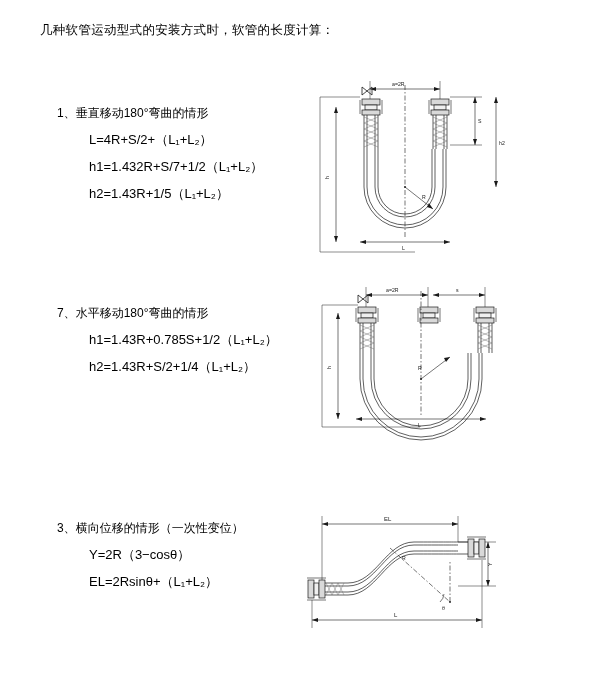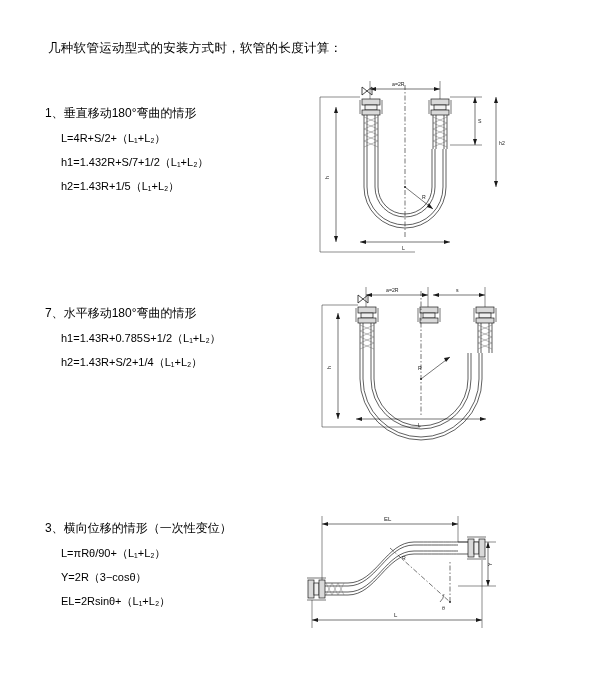--- a/index.html
+++ b/index.html
@@ -15,51 +15,50 @@
     overflow: hidden;
     position: relative;
   }
   .page {
     position: relative;
     width: 600px;
     height: 675px;
   }
   .heading {
     position: absolute;
-    left: 48px;
+    left: 40px;
     top: 22px;
     font-size: 12.5px;
     letter-spacing: 0.3px;
     white-space: nowrap;
-    margin-top: 18px;
   }
   .case {
     position: absolute;
     left: 0;
     width: 600px;
   }
   .case-1 { top: 105px; }
   .case-2 { top: 305px; }
   .case-3 { top: 520px; }
 
   .case-text {
     position: absolute;
-    left: 45px;
+    left: 57px;
     top: 0;
     width: 260px;
   }
   .case-title {
     font-size: 12px;
     white-space: nowrap;
     margin-bottom: 9px;
   }
   .formula {
-    font-size: 11px;
+    font-size: 13px;
     white-space: nowrap;
-    margin: 0 0 9px 16px;
+    margin: 0 0 9px 32px;
   }
   .figure {
     position: absolute;
   }
   .fig1 { left: 300px; top: -38px; }
   .fig2 { left: 300px; top: -28px; }
   .fig3 { left: 290px; top: -18px; }
 
   svg { display: block; overflow: visible; }
   .ln { stroke: #1a1a1a; stroke-width: 0.8; fill: none; }
@@ -303,21 +302,20 @@
         <polygon points="56,142 62,140 62,144" fill="#1a1a1a"></polygon>
         <polygon points="186,142 180,140 180,144" fill="#1a1a1a"></polygon>
         <text class="dim-txt" x="118" y="150">L</text>
       </svg>
     </div>
   </div>
 
   <div class="case case-3">
     <div class="case-text">
       <div class="case-title">3、横向位移的情形（一次性变位）</div>
-      <div class="formula">L=πRθ/90+（L₁+L₂）</div>
       <div class="formula">Y=2R（3−cosθ）</div>
       <div class="formula">EL=2Rsinθ+（L₁+L₂）</div>
     </div>
 
     <div class="figure fig3">
       <svg width="240" height="140" viewBox="0 0 240 140">
 
         <line class="ln-ext" x1="32" y1="14" x2="32" y2="84"></line>
         <line class="ln-ext" x1="168" y1="14" x2="168" y2="40"></line>
         <line class="ln-thin" x1="32" y1="22" x2="168" y2="22"></line>

